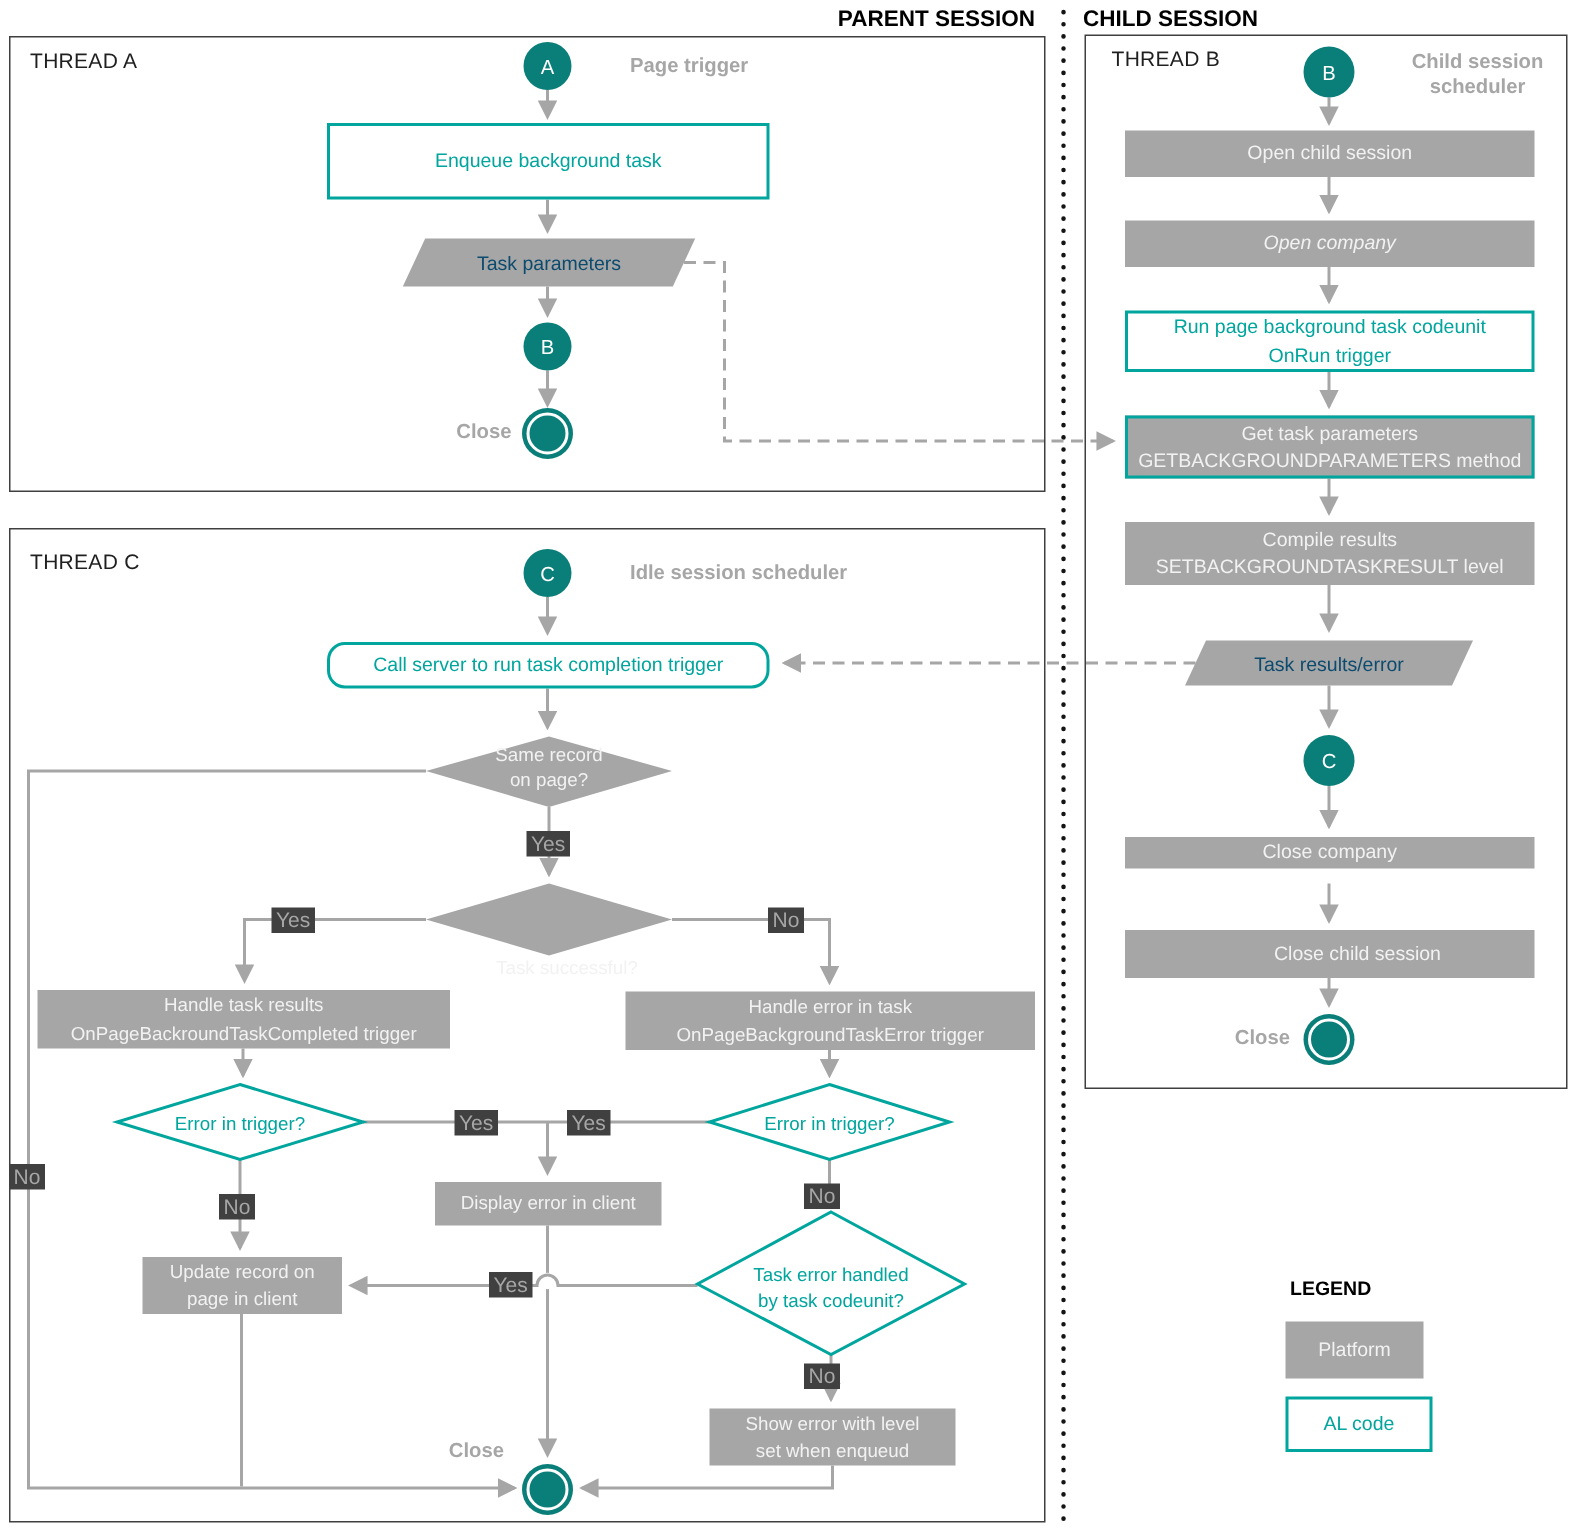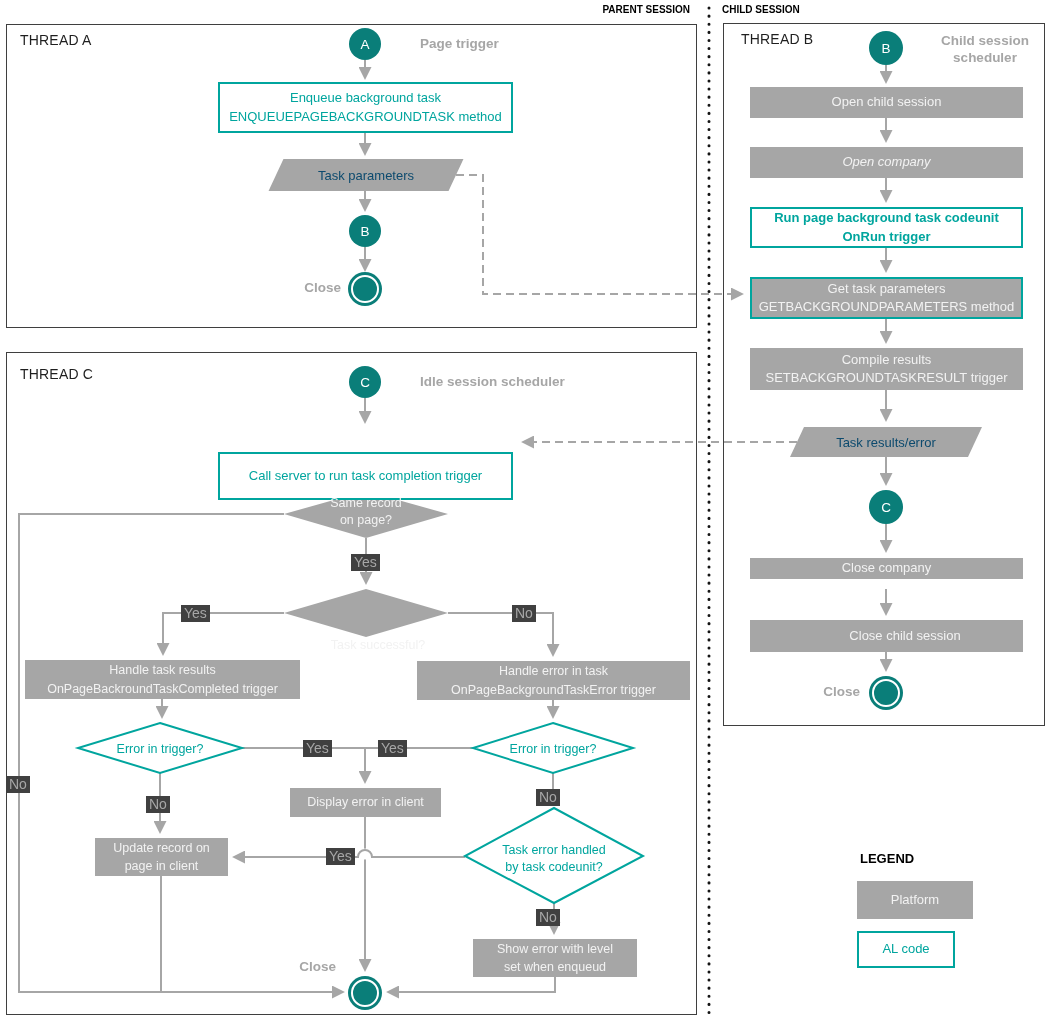--- a/index.html
+++ b/index.html
@@ -3,21 +3,21 @@
 <meta charset="utf-8">
 <style>
   html,body{margin:0;padding:0;background:#fff;}
   #stage{
     position:relative;width:1046px;height:1025px;background:#fff;overflow:hidden;
     font-family:"Liberation Sans","DejaVu Sans",sans-serif;
   }
   #wires{position:absolute;left:0;top:0;z-index:0;}
   .container-box{position:absolute;border:1.5px solid #3f3f3f;background:transparent;z-index:1;}
   .thread-title{position:absolute;z-index:3;font-size:14px;color:#1f1f1f;letter-spacing:.2px;}
-  .session-label{position:absolute;z-index:3;font-size:10px;font-weight:bold;color:#000;}
+  .session-label{position:absolute;z-index:3;font-size:15px;font-weight:bold;color:#000;}
   .proc{
     position:absolute;z-index:3;display:flex;flex-direction:column;justify-content:center;
     align-items:center;text-align:left;font-size:13px;line-height:1.4;box-sizing:border-box;
   }
   .proc.gray{background:#A6A6A6;color:#F2F2F2;}
   .proc.teal{background:#fff;border:2px solid #00A59E;color:#00A59E;}
   .proc.gray-teal{background:#A6A6A6;border:2px solid #00A59E;color:#F2F2F2;}
   .proc.small{font-size:12.5px;line-height:1.45;}
   .pgram{position:absolute;z-index:2;background:#A6A6A6;transform:skewX(-25deg);}
   .pgram-text{
@@ -113,21 +113,20 @@
   <div class="container-box" style="left:6px;top:24px;width:689px;height:302px;"></div>
   <div class="thread-title" style="left:20px;top:32px;">THREAD A</div>
 
   <div class="circle" style="left:349px;top:28px;width:32px;height:32px;">
     <span>A</span>
   </div>
   <div class="caption" style="left:399px;top:36px;">Page trigger</div>
 
   <div class="proc teal" style="left:218px;top:82px;width:295px;height:51px;">
     <div>Enqueue background task</div>
-    <div>ENQUEUEPAGEBACKGROUNDTASK method</div>
   </div>
 
   <div class="pgram" style="left:276px;top:159px;width:180px;height:32px;"></div>
   <div class="pgram-text" style="left:276px;top:159px;width:180px;height:32px;">Task parameters</div>
 
   <div class="circle" style="left:349px;top:215px;width:32px;height:32px;">
     <span>B</span>
   </div>
 
   <div class="close-label" style="left:293px;top:280px;width:48px;">Close</div>
@@ -143,31 +142,31 @@
     <div>Child session</div>
     <div>scheduler</div>
   </div>
 
   <div class="proc gray" style="left:750px;top:87px;width:273px;height:31px;">
     <div>Open child session</div>
   </div>
   <div class="proc gray" style="left:750px;top:147px;width:273px;height:31px;font-style:italic;">
     <div>Open company</div>
   </div>
-  <div class="proc teal" style="left:750px;top:207px;width:273px;height:41px;font-weight:bold;">
+  <div class="proc teal" style="left:750px;top:207px;width:273px;height:41px;">
     <div>Run page background task codeunit</div>
     <div>OnRun trigger</div>
   </div>
   <div class="proc gray-teal" style="left:750px;top:277px;width:273px;height:42px;">
     <div>Get task parameters</div>
     <div>GETBACKGROUNDPARAMETERS method</div>
   </div>
   <div class="proc gray" style="left:750px;top:348px;width:273px;height:42px;">
     <div>Compile results</div>
-    <div>SETBACKGROUNDTASKRESULT trigger</div>
+    <div>SETBACKGROUNDTASKRESULT level</div>
   </div>
 
   <div class="pgram" style="left:797px;top:427px;width:178px;height:30px;"></div>
   <div class="pgram-text" style="left:797px;top:427px;width:178px;height:30px;">Task results/error</div>
 
   <div class="circle" style="left:869px;top:490px;width:34px;height:34px;">
     <span>C</span>
   </div>
 
   <div class="proc gray" style="left:750px;top:558px;width:273px;height:21px;">
@@ -181,21 +180,21 @@
   <div class="end-circle" style="left:872px;top:679px;"></div>
 
   <div class="container-box" style="left:6px;top:352px;width:689px;height:661px;"></div>
   <div class="thread-title" style="left:20px;top:366px;">THREAD C</div>
 
   <div class="circle" style="left:349px;top:366px;width:32px;height:32px;">
     <span>C</span>
   </div>
   <div class="caption" style="left:399px;top:374px;">Idle session scheduler</div>
 
-  <div class="proc teal" style="left:218px;top:452px;width:295px;height:48px;">
+  <div class="proc teal" style="left:218px;top:428px;width:295px;height:31px;border-radius:12px;">
     <div>Call server to run task completion trigger</div>
   </div>
 
   <div class="dtext lite" style="left:296px;top:495px;width:140px;">
     <div>Same record</div>
     <div>on page?</div>
   </div>
 
   <div class="dtext lite" style="left:308px;top:606px;width:140px;margin-top:31px;">Task successful?</div>
 
@@ -238,20 +237,20 @@
   <div class="yn" style="left:512px;top:605px;">No</div>
   <div class="yn" style="left:303px;top:740px;">Yes</div>
   <div class="yn" style="left:378px;top:740px;">Yes</div>
   <div class="yn" style="left:6px;top:776px;">No</div>
   <div class="yn" style="left:146px;top:796px;">No</div>
   <div class="yn" style="left:536px;top:789px;">No</div>
   <div class="yn" style="left:326px;top:848px;">Yes</div>
   <div class="yn" style="left:536px;top:909px;">No</div>
 
   <div class="legend-title" style="left:860px;top:851px;">LEGEND</div>
-  <div class="proc gray" style="left:857px;top:881px;width:116px;height:38px;">
+  <div class="proc gray" style="left:857px;top:881px;width:92px;height:38px;">
     <div>Platform</div>
   </div>
   <div class="proc teal" style="left:857px;top:931px;width:98px;height:37px;">
     <div>AL code</div>
   </div>
 
 </div>
 
 </body></html>

